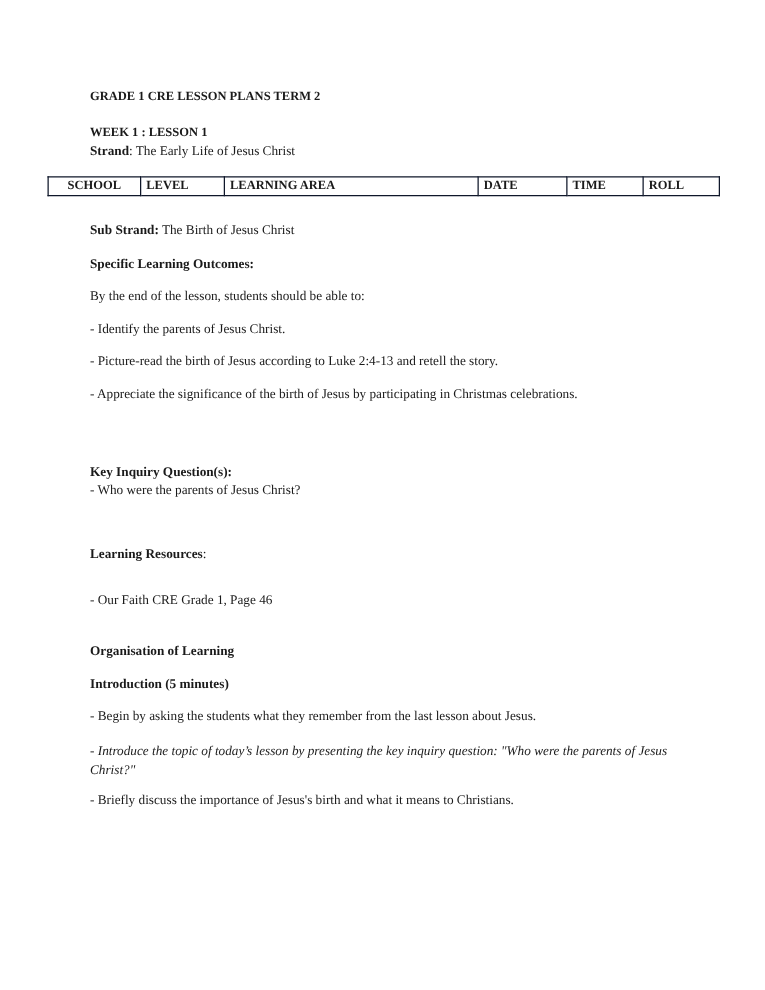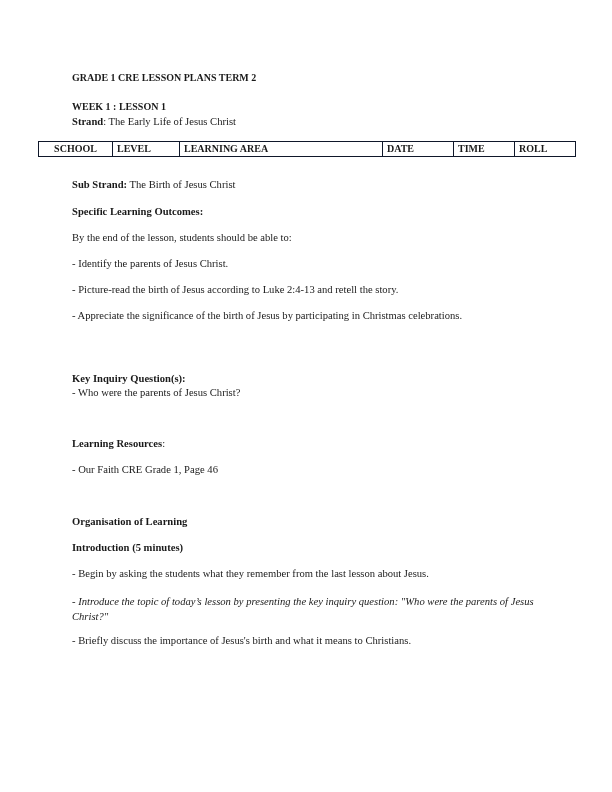--- a/index.html
+++ b/index.html
@@ -47,21 +47,21 @@
   <div class="abs" style="left:72px; top:258px;">- Identify the parents of Jesus Christ.</div>
   <div class="abs" style="left:72px; top:284px;">- Picture-read the birth of Jesus according to Luke 2:4-13 and retell the story.</div>
   <div class="abs" style="left:72px; top:310px;">- Appreciate the significance of the birth of Jesus by participating in Christmas celebrations.</div>
 
   <div class="abs b" style="left:72px; top:361px;margin-top:12px;">Key Inquiry Question(s):</div>
   <div class="abs" style="left:72px; top:387px;">- Who were the parents of Jesus Christ?</div>
 
   <div class="abs" style="left:72px; top:438px;">
     <span class="b">Learning Resources</span><span>:</span>
   </div>
-  <div class="abs" style="left:72px; top:464px;">- Our Faith CRE Grade 1, Page 46</div>
+  <div class="abs" style="left:72px; top:475px;">- Our Faith CRE Grade 1, Page 46</div>
 
   <div class="abs b" style="left:72px; top:516px;">Organisation of Learning</div>
   <div class="abs b" style="left:72px; top:542px;">Introduction (5 minutes)</div>
   <div class="abs" style="left:72px; top:568px;">- Begin by asking the students what they remember from the last lesson about Jesus.</div>
   <div class="para" style="top:594px; white-space:normal;font-style:italic;">- Introduce the topic of today’s lesson by presenting the key inquiry question: "Who were the parents of Jesus Christ?"</div>
   <div class="abs" style="left:72px; top:635px;">- Briefly discuss the importance of Jesus's birth and what it means to Christians.</div>
 
 </div>
 
 </body></html>

